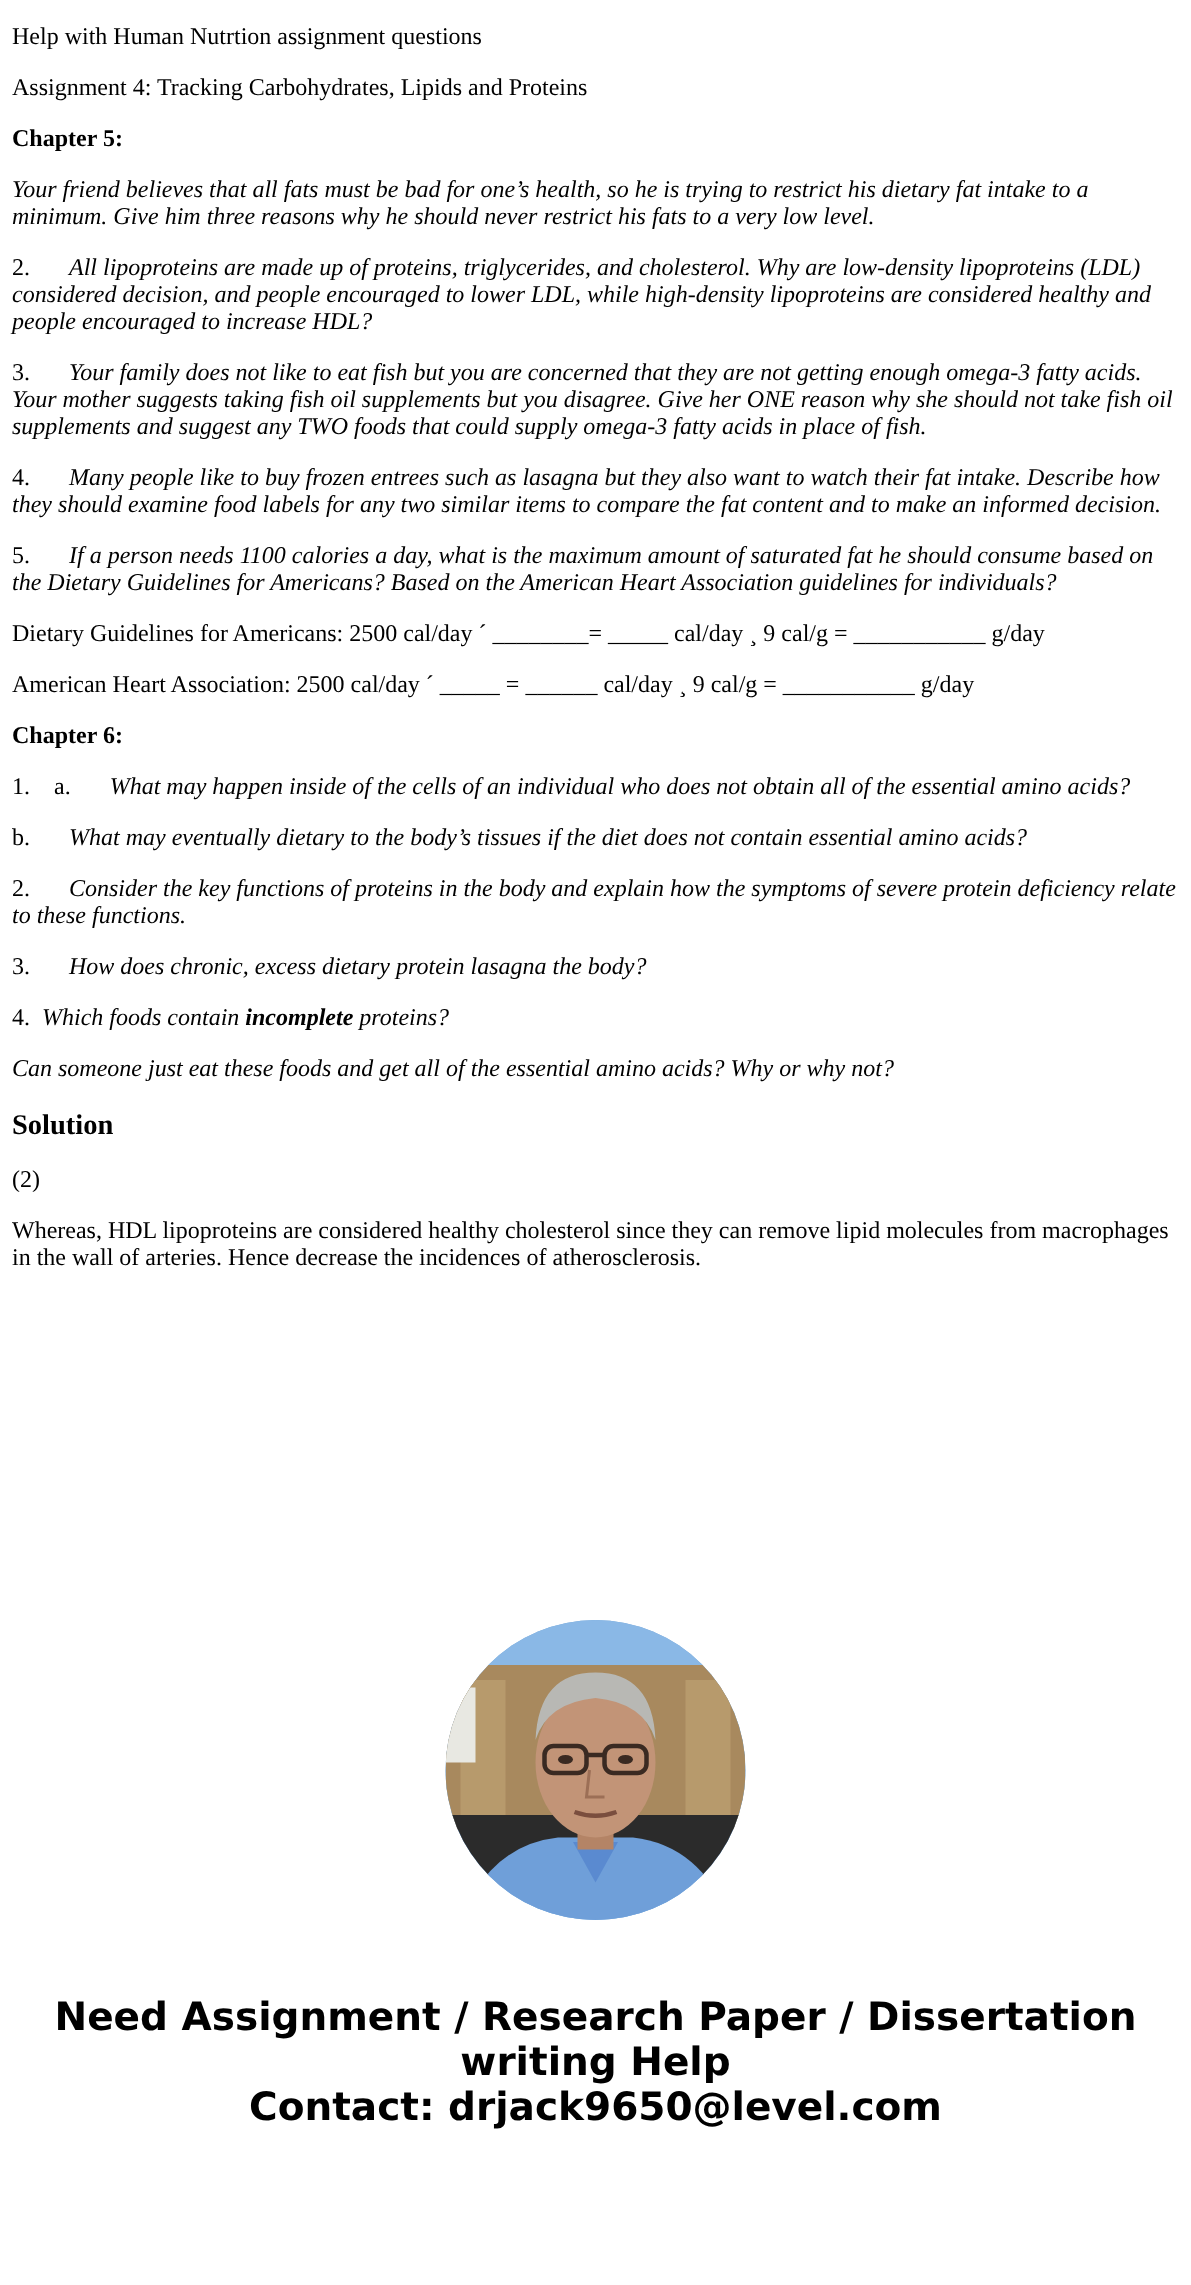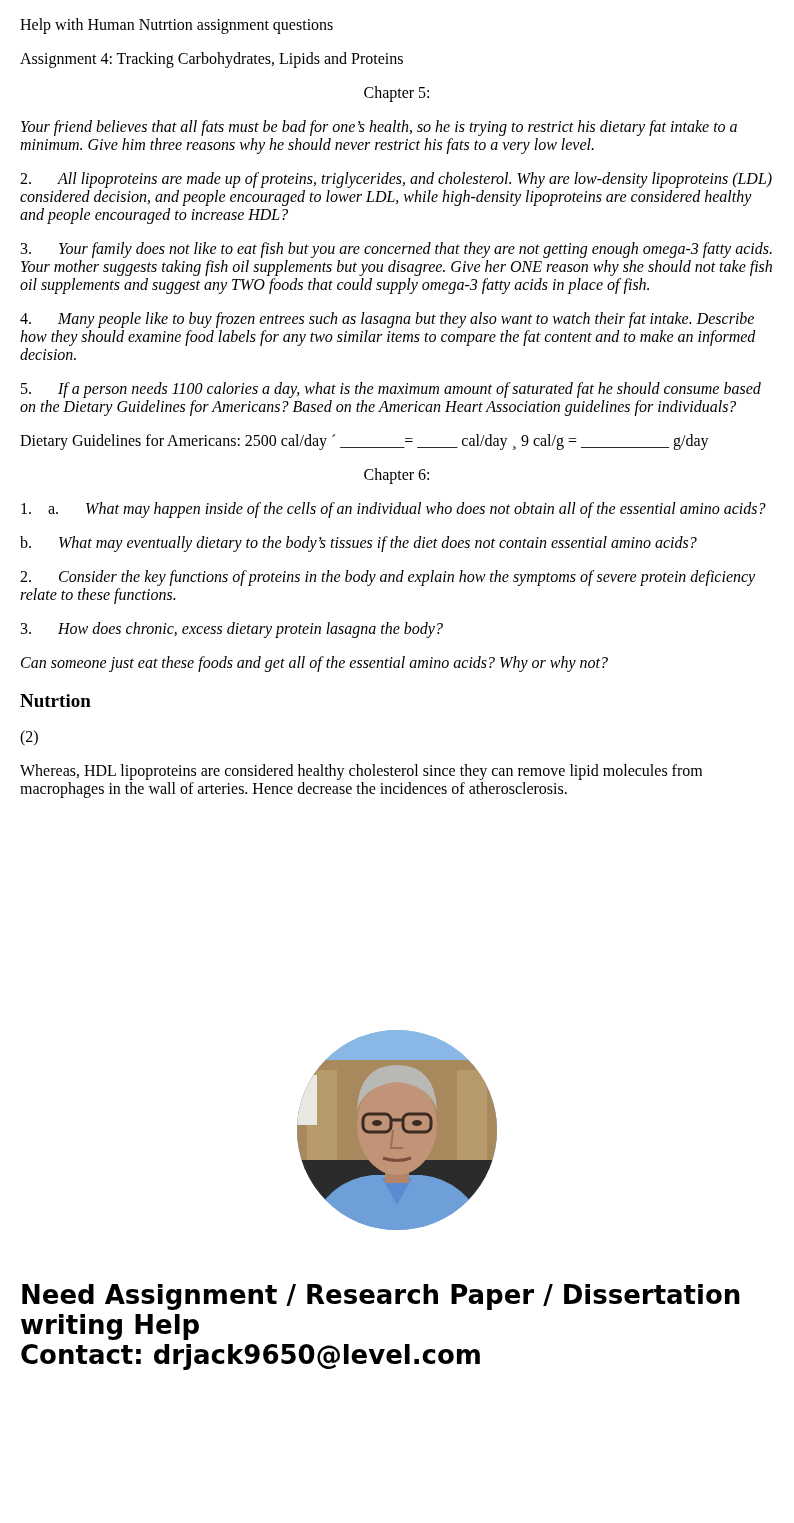--- a/index.html
+++ b/index.html
@@ -4,44 +4,45 @@
 <style>
   html, body { margin: 0; padding: 0; background: #ffffff; }
   body {
     width: 794px;
     min-height: 1523px;
     font-family: "Liberation Serif", serif;
     font-size: 16px;
     color: #000;
     line-height: 18px;
   }
-  .doc { padding: 0 20px; margin-top: 16px; }
+  .doc { padding: 0 8px; margin-top: 16px; }
   p { margin: 16px 0; }
   p.first { margin-top: 8px; }
-  .b { font-weight: normal; text-align: center; }
+  .b { font-weight: bold; }
   .i { font-style: italic; }
   .num { font-style: normal; }
   .gap { display: inline-block; width: 26px; }
   .gap-sm { display: inline-block; width: 16px; }
   .gap-xs { display: inline-block; width: 8px; }
   h3.solution {
     font-size: 19px;
     font-weight: bold;
     margin: 18px 0 16px;
     line-height: 22px;
   }
   .spacer { height: 216px; }
   .avatar-wrap { display: flex; justify-content: center; }
   .avatar {
     width: 200px; height: 200px; border-radius: 50%;
     overflow: hidden; position: relative;
     background: #7aa9d8;
   }
   .promo {
     margin-top: 50px;
+    text-align: center;
     font-family: "DejaVu Sans", sans-serif;
     font-weight: bold;
     font-size: 26px;
     line-height: 30px;
     color: #000;
   }
 </style>
 </head>
 <body>
 
@@ -63,44 +64,48 @@
 
   <p class="i">
     <span class="num">4.</span><span class="gap"></span><span>Many people like to buy frozen entrees such as lasagna but they also want to watch their fat intake. Describe how they should examine food labels for any two similar items to compare the fat content and to make an informed decision.</span>
   </p>
 
   <p class="i">
     <span class="num">5.</span><span class="gap"></span><span>If a person needs 1100 calories a day, what is the maximum amount of saturated fat he should consume based on the Dietary Guidelines for Americans? Based on the American Heart Association guidelines for individuals?</span>
   </p>
 
   <p>Dietary Guidelines for Americans: 2500 cal/day ´ ________= _____ cal/day ¸ 9 cal/g = ___________ g/day</p>
+  <p>American Heart Association: 2500 cal/day ´ _____ = ______ cal/day ¸ 9 cal/g = ___________ g/day</p>
 
   <p class="b">Chapter 6:</p>
 
   <p class="i">
     <span class="num">1.</span><span class="gap-sm"></span><span class="num">a.</span><span class="gap"></span><span>What may happen inside of the cells of an individual who does not obtain all of the essential amino acids?</span>
   </p>
 
   <p class="i">
     <span class="num">b.</span><span class="gap"></span><span>What may eventually dietary to the body’s tissues if the diet does not contain essential amino acids?</span>
   </p>
 
   <p class="i">
     <span class="num">2.</span><span class="gap"></span><span>Consider the key functions of proteins in the body and explain how the symptoms of severe protein deficiency relate to these functions.</span>
   </p>
 
   <p class="i">
     <span class="num">3.</span><span class="gap"></span><span>How does chronic, excess dietary protein lasagna the body?</span>
   </p>
 
+  <p class="i">
+    <span class="num">4.</span><span class="gap-xs"></span><span>Which foods contain </span><span class="b">incomplete</span><span> proteins?</span>
+  </p>
 
   <p class="i">Can someone just eat these foods and get all of the essential amino acids? Why or why not?</p>
 
 
-  <h3 class="solution">Nutrtion</h3>
+  <h3 class="solution">Solution</h3>
   <p>(2)</p>
   <p>Whereas, HDL lipoproteins are considered healthy cholesterol since they can remove lipid molecules from macrophages in the wall of arteries. Hence decrease the incidences of atherosclerosis.</p>
 
   <div class="spacer"></div>
 
   <div class="avatar-wrap">
     <div class="avatar">
       <svg width="200" height="200" viewBox="0 0 200 200">
         <rect x="0" y="0" width="200" height="200" fill="#8ab8e6"></rect>
         <rect x="0" y="30" width="200" height="110" fill="#a8895e"></rect>

